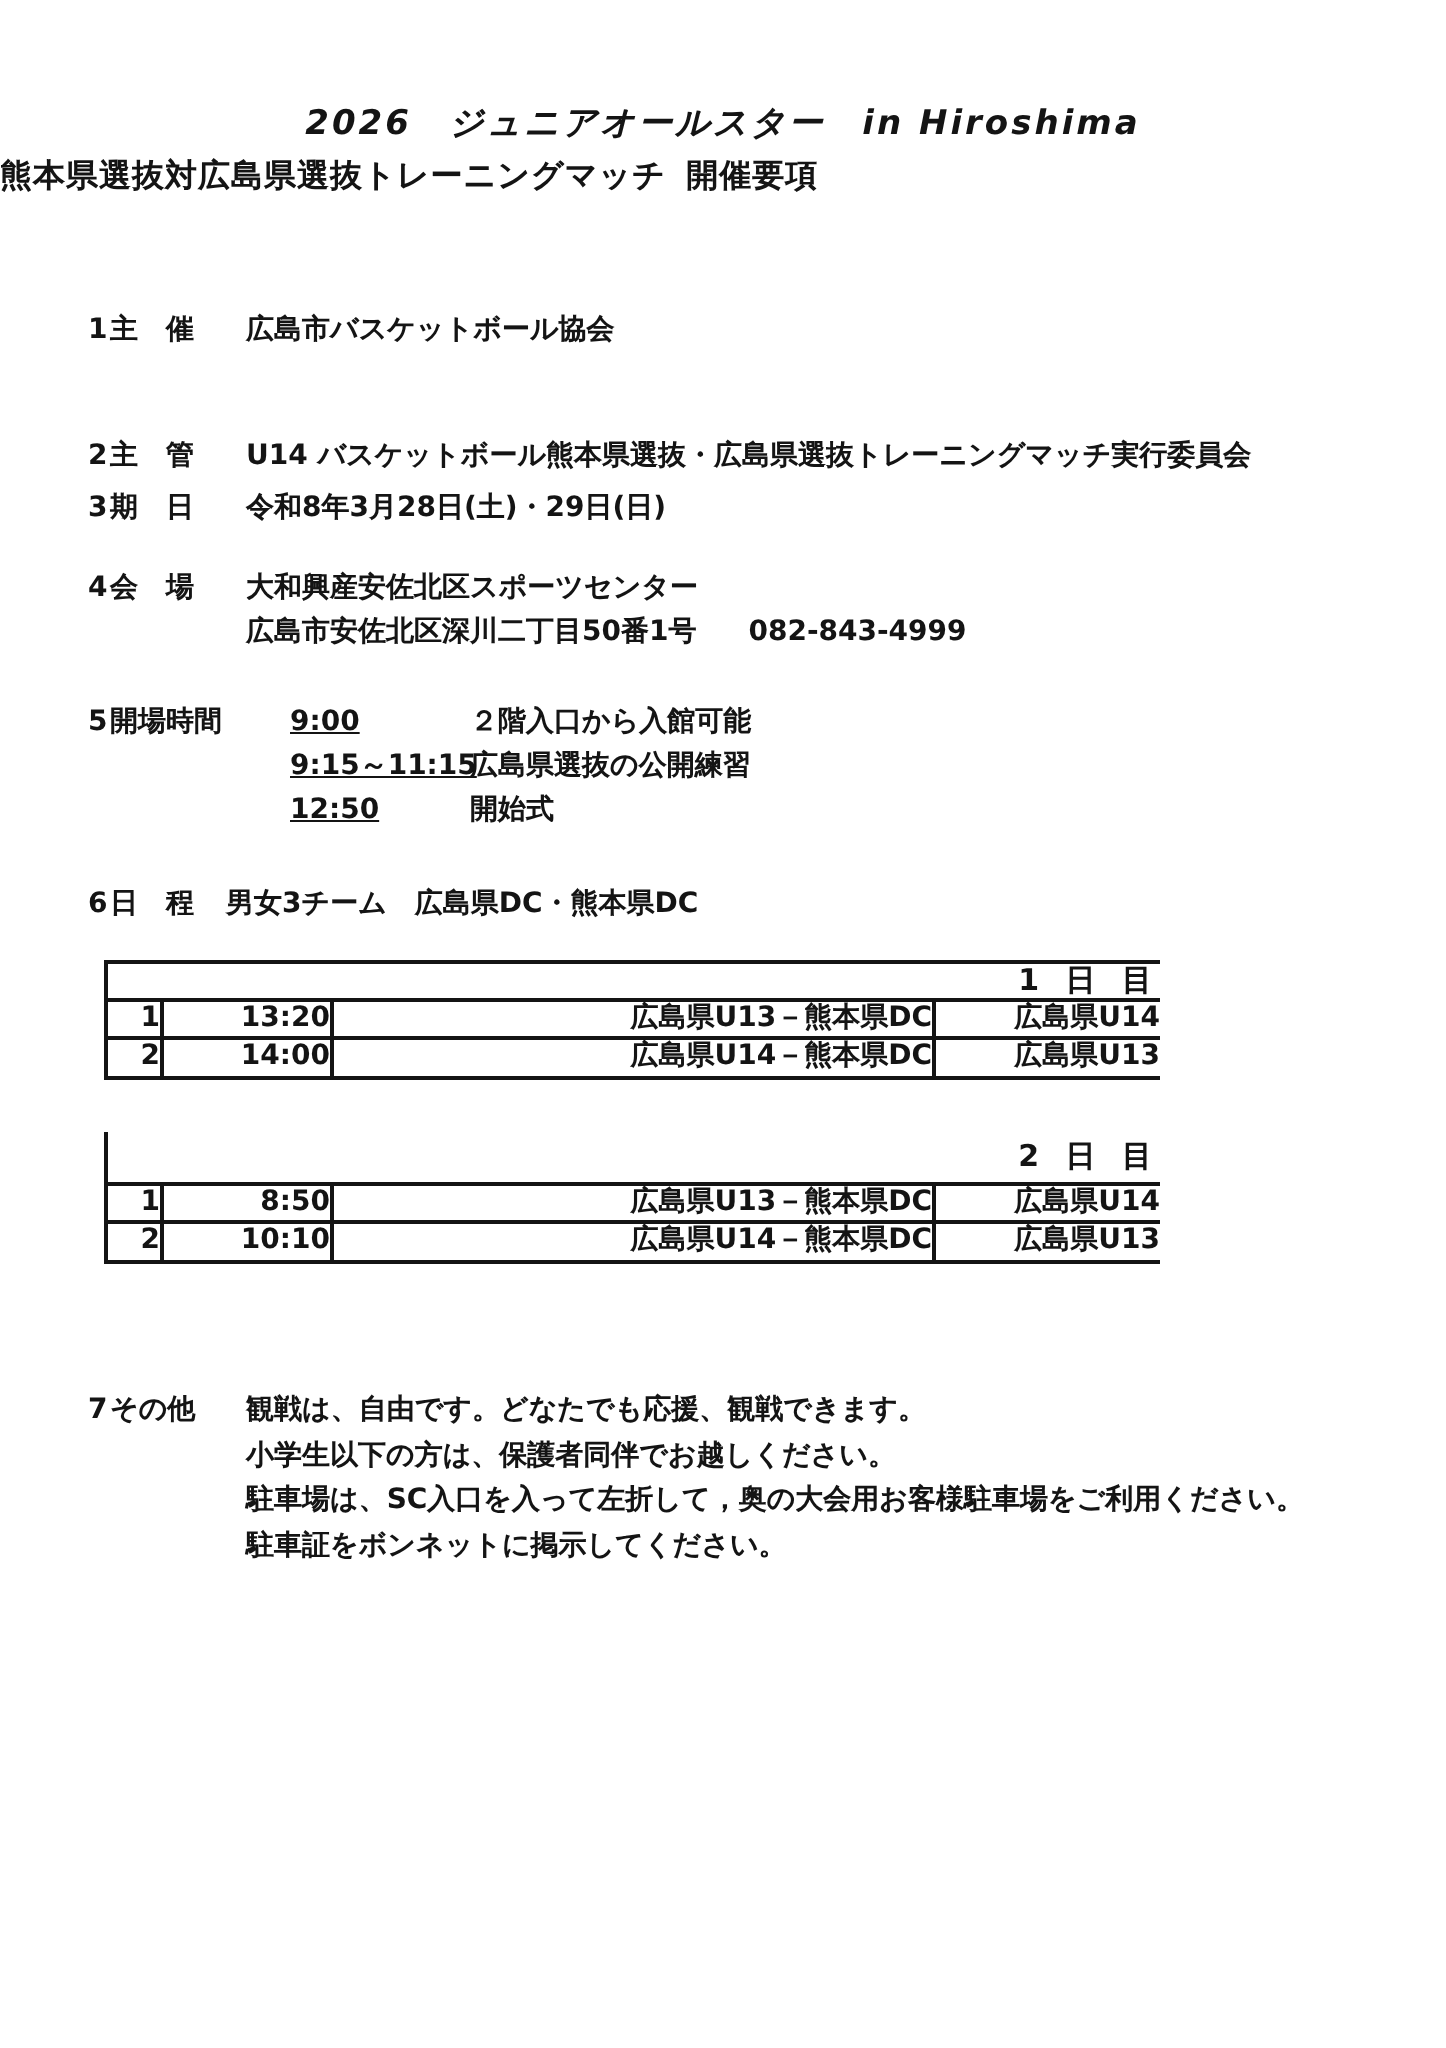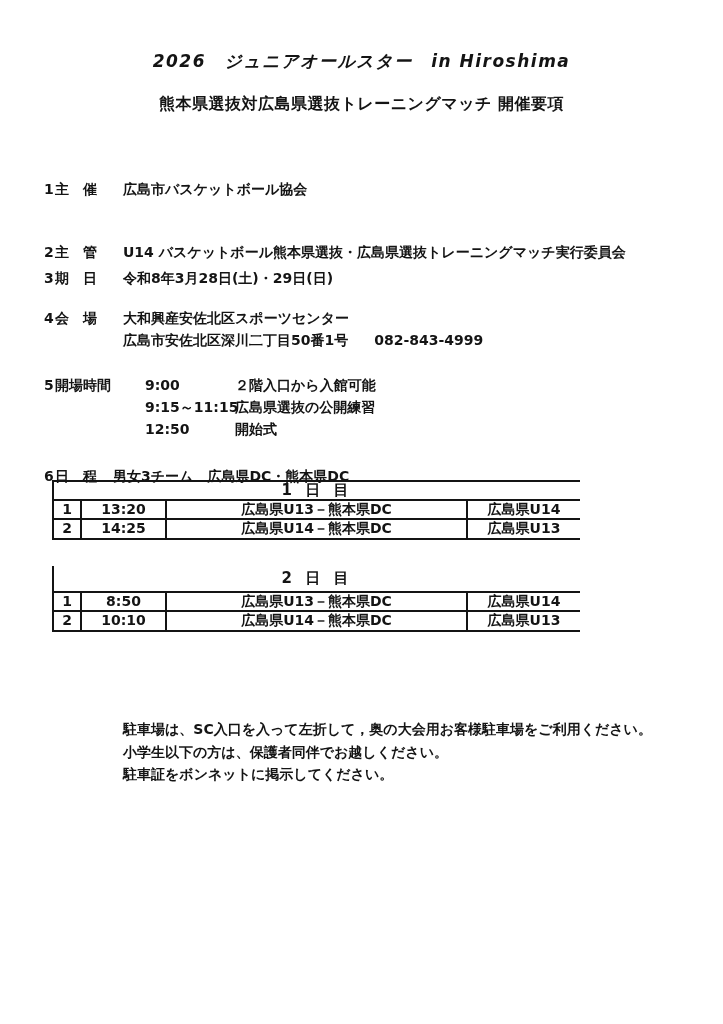--- a/index.html
+++ b/index.html
@@ -15,49 +15,50 @@
   }
   .abs { position:absolute; }
   .doc-title {
     top:50px; left:0; width:723px;
     text-align:center;
     font-size:17px; font-style:italic;
     letter-spacing:1.5px;
     white-space:nowrap;
   }
   .doc-subtitle {
-    top:94px; left:0; width:723px;
-    text-align:center;
+    top:78px; left:0; width:723px;
+    text-align:left;
     font-size:16px;
     letter-spacing:0.5px;
     white-space:nowrap;
+    font-family:Liberation Mono, monospace;
   }
-  .item { left:44px; font-size:14px; white-space:nowrap; line-height:16px;margin-top:24px; }
+  .item { left:44px; font-size:14px; white-space:nowrap; line-height:16px; }
   .num   { display:inline-block; width:11px; }
   .label { display:inline-block; }
   .w68 { width:68px; }
   .w90 { width:90px; }
   .w58 { width:58px; }
   .mline .line { height:22px; line-height:22px; }
   .mline7 .line { height:22.5px; line-height:22.5px; }
   .ind  { display:inline-block; margin-left:79px; }   
   .ind5 { display:inline-block; margin-left:101px; }  
-  .time { display:inline-block; width:90px; }
+  .time { display:inline-block; width:90px;text-decoration:underline; }
   .phone { margin-left:26px; }
 
   table.sched {
     position:absolute;
     border-collapse:collapse;
     table-layout:fixed;
     font-size:14px;
     color:#141414;
   }
   table.sched td {
     padding:0;
-    text-align:center;
+    text-align:right;
     vertical-align:middle;
     overflow:hidden;
     line-height:1.1;
   }
   .bl { border-left:2px solid #141414; }
   .bt { border-top:2px solid #141414; }
   .bb { border-bottom:2px solid #141414; }
   td.dayhead { font-size:15px; letter-spacing:4px; }
   td.tocell  { letter-spacing:1px; }
 </style>
@@ -118,21 +119,21 @@
       <td colspan="4" class="bt bl bb dayhead">1 日 目</td>
     </tr>
     <tr style="height:19px">
       <td class="bl">1</td>
       <td class="bl">13:20</td>
       <td class="bl">広島県U13－熊本県DC</td>
       <td class="bl">広島県U14</td>
     </tr>
     <tr style="height:20px">
       <td class="bl bt bb">2</td>
-      <td class="bl bt bb">14:25</td>
+      <td class="bl bt bb">14:00</td>
       <td class="bl bt bb">広島県U14－熊本県DC</td>
       <td class="bl bt bb">広島県U13</td>
     </tr>
   </tbody>
     </table>
 
   <table class="sched" style="left:52px; top:566px; width:527px">
     <colgroup>
         <col style="width:28px">
         <col style="width:85px">
@@ -152,18 +153,21 @@
     <tr style="height:20px">
       <td class="bl bb">2</td>
       <td class="bl bb">10:10</td>
       <td class="bl bb">広島県U14－熊本県DC</td>
       <td class="bl bb">広島県U13</td>
     </tr>
   </tbody>
     </table>
 
   <div class="abs item mline7" style="top:694px">
+    <div class="line">
+      <span class="num">7</span><span class="label w68">その他</span><span>観戦は、自由です。どなたでも応援、観戦できます。</span>
+    </div>
+    <div class="line"><span class="ind">小学生以下の方は、保護者同伴でお越しください。</span></div>
     <div class="line"><span class="ind">駐車場は、SC入口を入って左折して，奥の大会用お客様駐車場をご利用ください。</span></div>
-    <div class="line"><span class="ind">小学生以下の方は、保護者同伴でお越しください。</span></div>
     <div class="line"><span class="ind">駐車証をボンネットに掲示してください。</span></div>
   </div>
 
 </div>
 
 </body></html>

